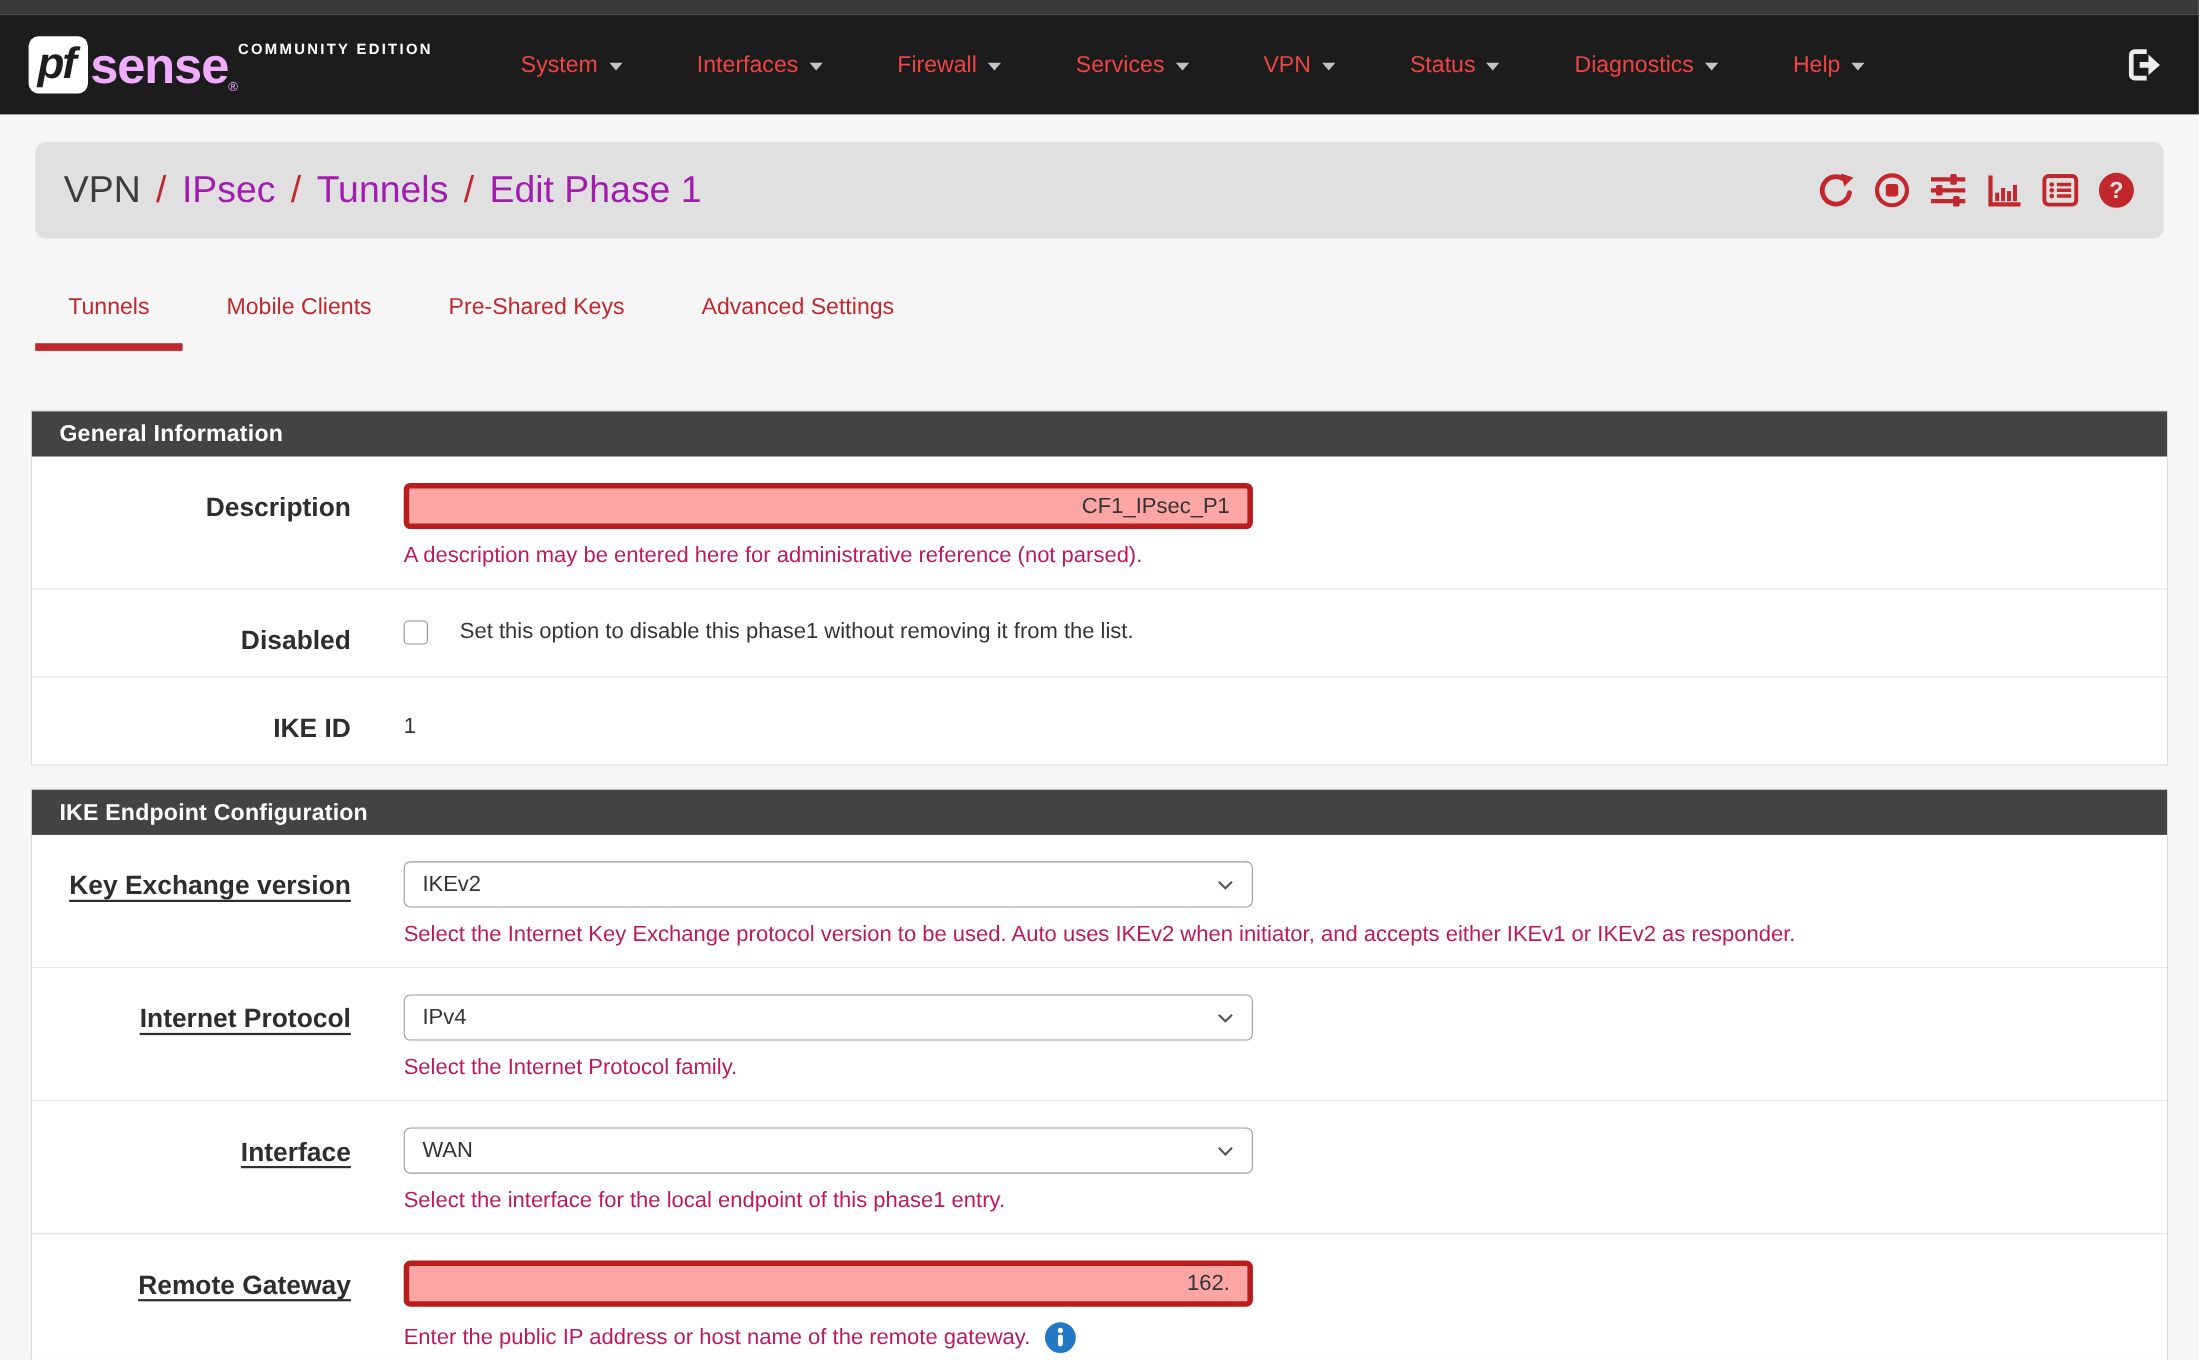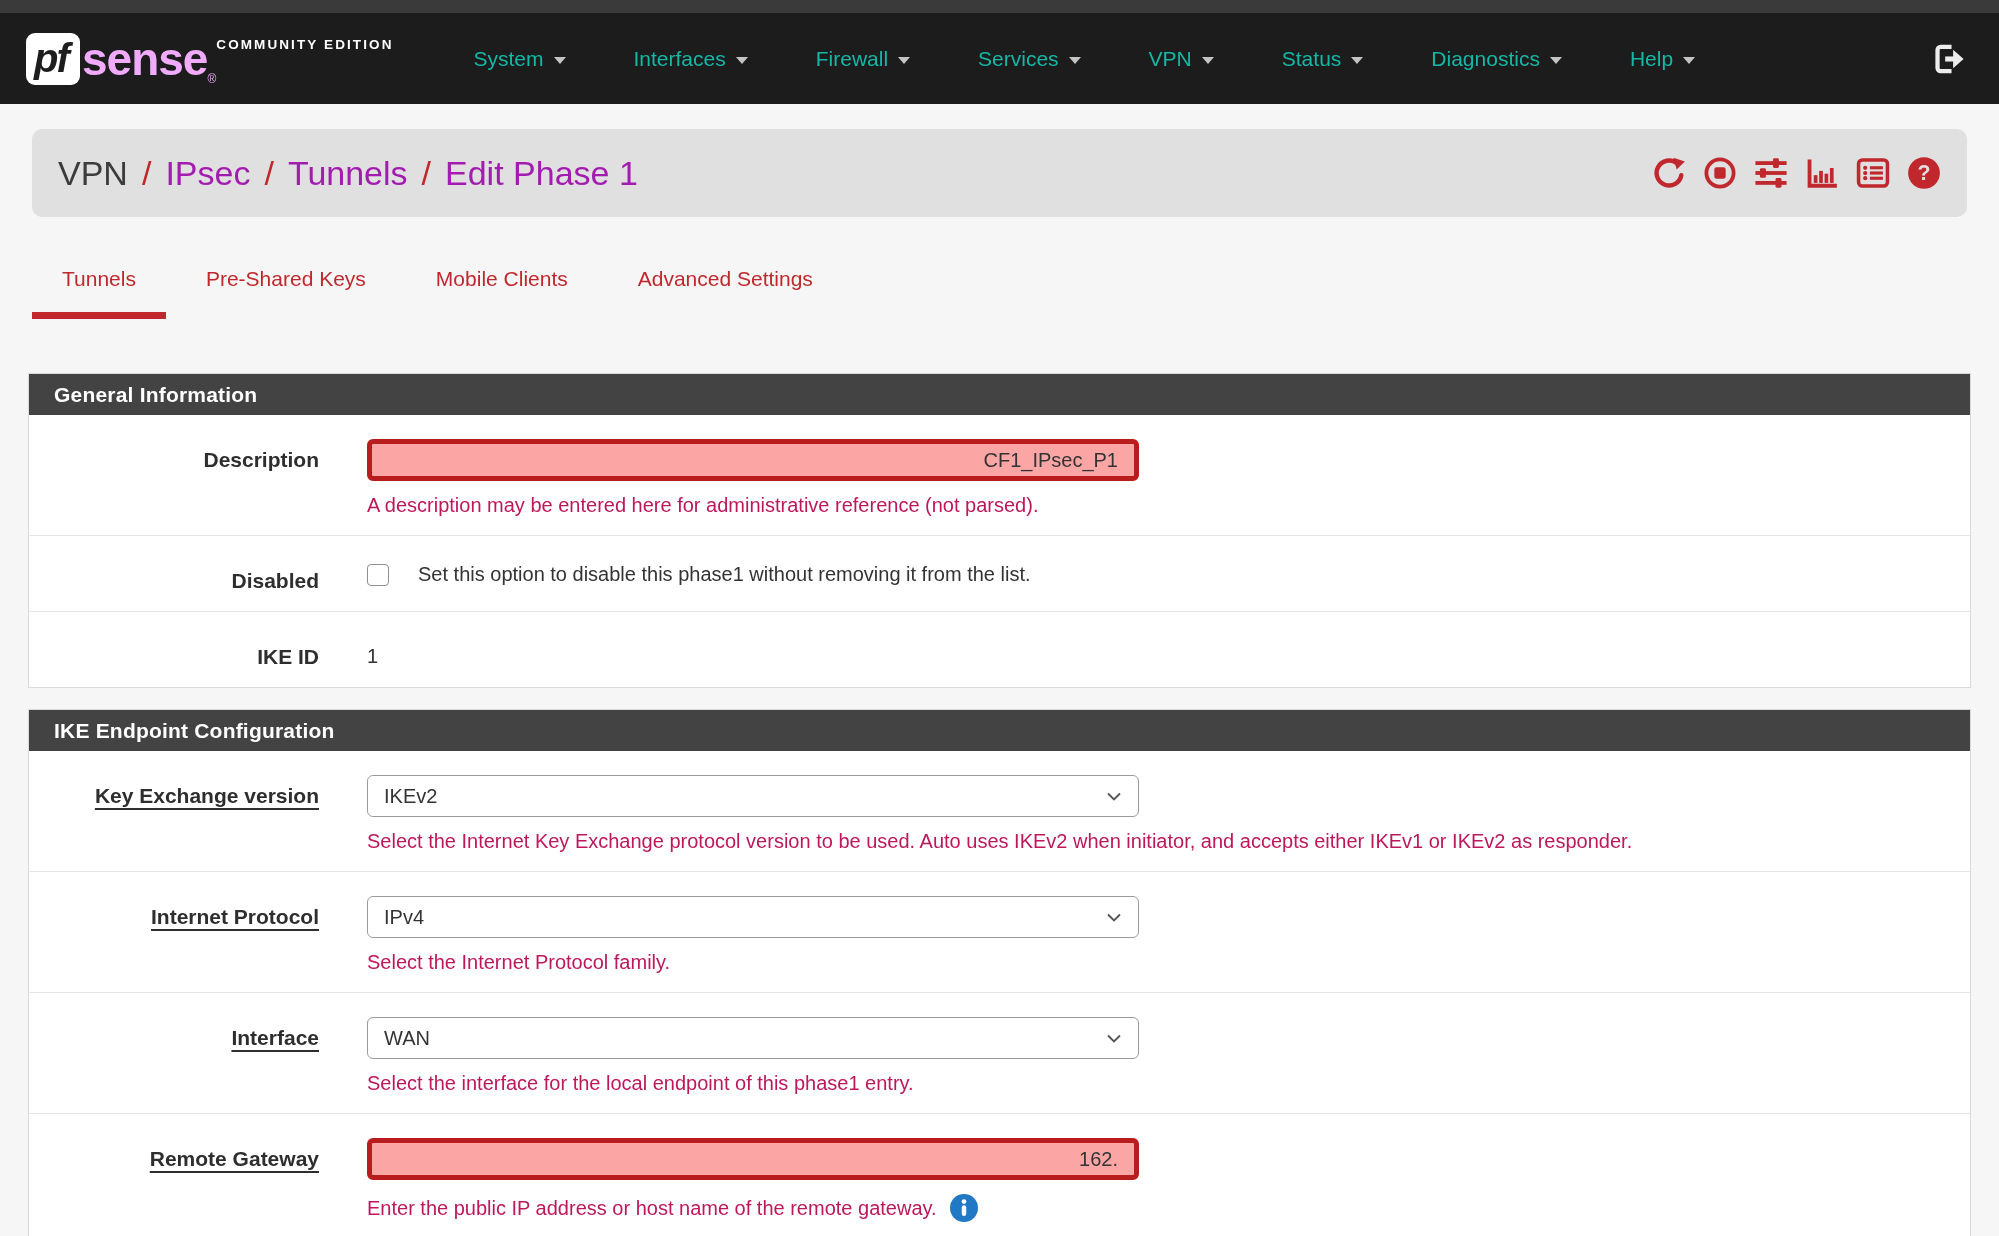--- a/index.html
+++ b/index.html
@@ -20,21 +20,21 @@
     width:54px; height:52px; background:#ffffff; border-radius:9px;
     color:#1d1d1d; font-weight:bold; font-style:italic; font-size:40px;
     display:flex; align-items:center; justify-content:center; letter-spacing:-2px;
     padding-right:4px;
   }
   .sense { color:#f0abfc; font-weight:bold; font-size:46px; letter-spacing:-1px; margin-left:2px; }
   .reg { font-size:12px; font-weight:normal; vertical-align:bottom; letter-spacing:0; }
   .brand-sub { color:#fff; font-size:13.5px; letter-spacing:2.1px; margin-top:5px; font-weight:bold; }
   .menu { display:flex; align-items:center; margin-left:46px; }
   .nav-item {
-    color:#14b8a6; font-size:21px; padding:0 34px; cursor:pointer;
+    color:#ef4444; font-size:21px; padding:0 34px; cursor:pointer;
     display:flex; align-items:center; white-space:nowrap;
   }
   .caret {
     display:inline-block; margin-left:10px; margin-top:3px;
     border-top:7px solid #c4c4c4; border-left:6px solid transparent; border-right:6px solid transparent;
   }
   .logout { margin-left:auto; color:#ededed; width:34px; height:34px; cursor:pointer; }
   .logout svg { width:34px; height:34px; }
 
   
@@ -64,21 +64,21 @@
   .panel-1 { margin-top:54px; }
   .panel-2 { margin-top:21px; }
   .panel-header {
     background:#434343; color:#fff; font-weight:bold; font-size:21px;
     height:41px; line-height:41px; padding-left:25px; letter-spacing:.2px;
   }
   .frow { display:flex; padding:24px 0 18px; }
   .frow + .frow { border-top:1px solid #e4e4e4; }
   .flabel {
     width:290px; flex-shrink:0; text-align:right; padding-top:9px;
-    font-weight:bold; font-size:21px; color:#2e2e2e;
+    font-weight:bold; font-size:24px; color:#2e2e2e;
   }
   .flabel .ul { text-decoration:underline; text-decoration-thickness:2px; text-underline-offset:5px; }
   .fctrl { margin-left:48px; }
   .tinput {
     width:772px; height:42px; border:5px solid #b91c1c; border-radius:6px;
     font-size:20px; padding:0 16px; color:#333; background:#fca5a5;
     font-family:"Liberation Sans", sans-serif; outline:none;text-align:right;
   }
   .select {
     width:772px; height:42px; border:1px solid #9b9b9b; border-radius:6px;
@@ -210,22 +210,22 @@
       <svg viewBox="0 0 24 24">
         <circle cx="12" cy="12" r="11.2" fill="currentColor"></circle>
         <text x="12" y="17.2" text-anchor="middle" font-size="15" font-weight="bold" fill="#e0e0e0">?</text>
       </svg>
     </a>
   </div>
 </div>
 
 <div class="tabs">
   <a class="tab active">Tunnels</a>
+  <a class="tab">Mobile Clients</a>
   <a class="tab">Pre-Shared Keys</a>
-  <a class="tab">Mobile Clients</a>
   <a class="tab">Advanced Settings</a>
 </div>
 
 <section class="panel panel-1">
   <div class="panel-header">General Information</div>
 
   <div class="frow">
     <div class="flabel"><span>Description</span></div>
     <div class="fctrl">
       <input class="tinput" type="text" value="CF1_IPsec_P1" style="">

